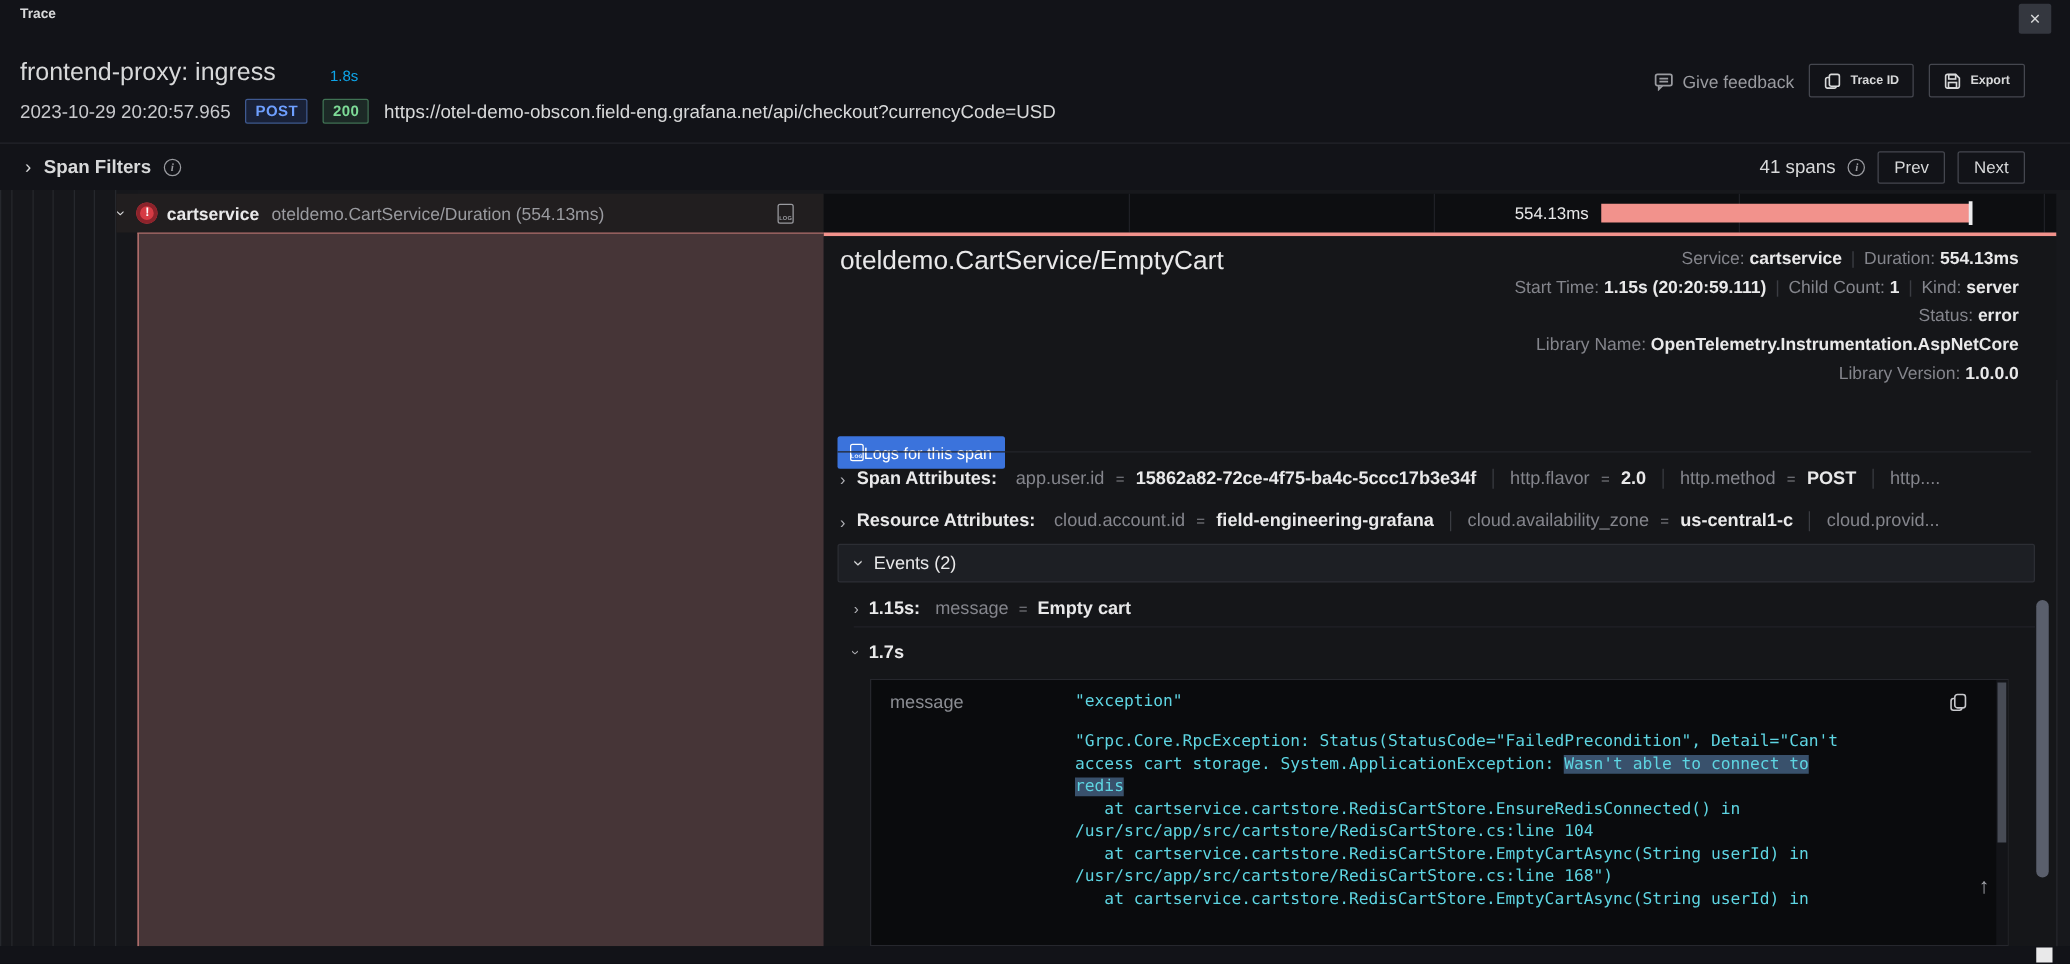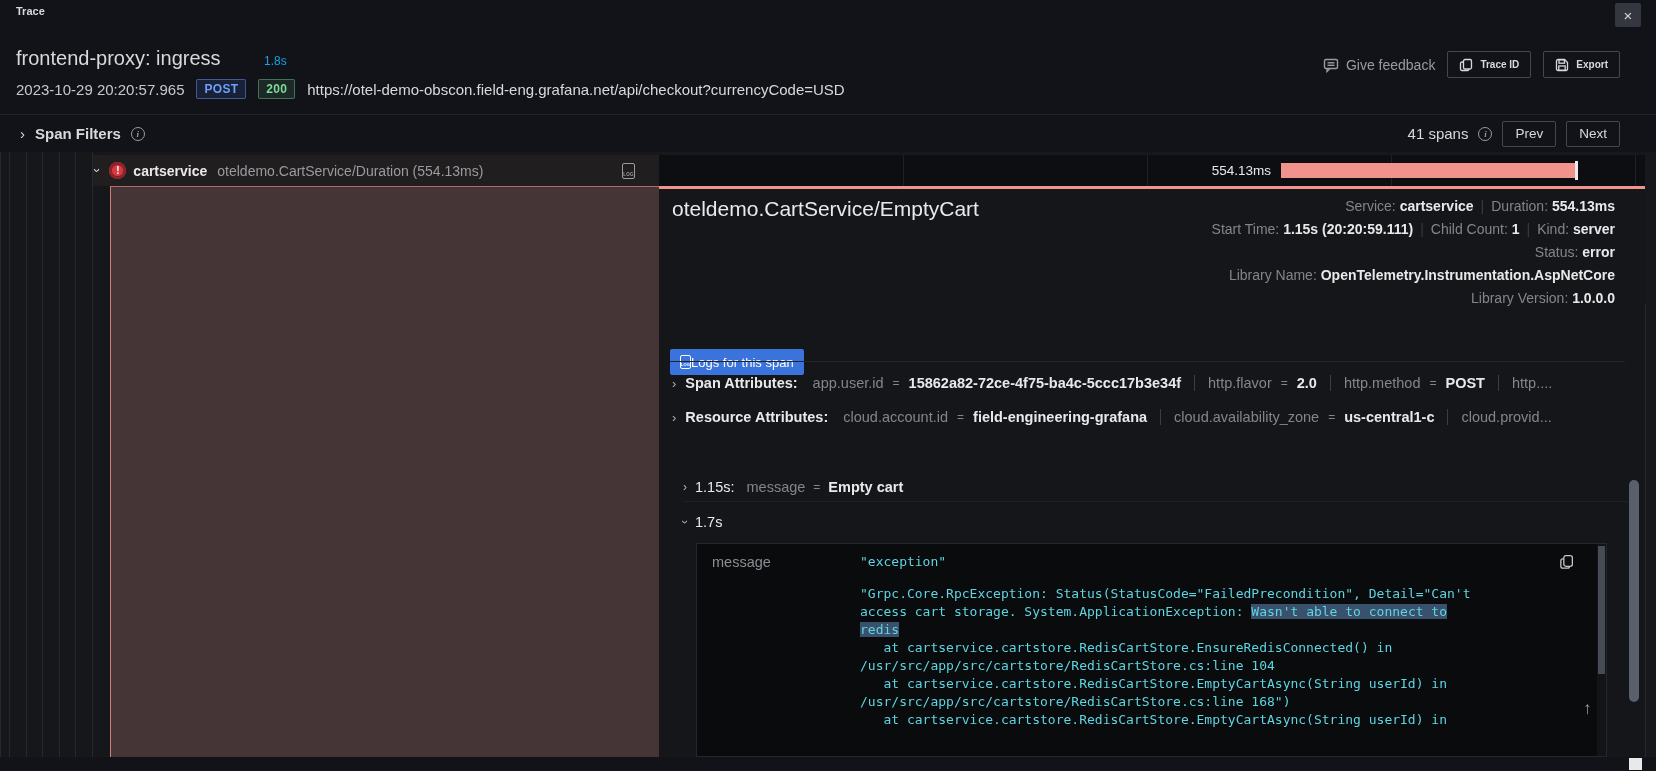--- a/index.html
+++ b/index.html
@@ -126,21 +126,21 @@
   #attr-divider { position:absolute; left:11px; right:20px; top:172px; height:1px; background:#23242a; }
 
   #events-bar {
     position:absolute; left:11px; top:246px; width:958px; height:31px;
     background:#1d1f24; border:1px solid #2c2e34; border-radius:2px;
     display:flex; align-items:center; gap:10px; padding-left:13px; cursor:pointer;
     font-size:14.5px; color:#e9e9ea;
   }
   .event-row { position:absolute; left:24px; display:flex; align-items:center; gap:8px; font-size:14.5px; cursor:pointer; }
   .event-row .chev { font-size:12px; color:#b0b1b6; }
-  .ev-time { font-weight:400; color:#e9e9ea; }
+  .ev-time { font-weight:700; color:#e9e9ea; }
   .ev-k { color:#84858c; margin-left:4px; }
   .ev-eq { color:#84858c; font-size:12px; }
   .ev-v { color:#e9e9ea; font-weight:700; }
   #event-row-1 { top:290px; }
   #event-row-divider { position:absolute; left:24px; width:945px; top:312px; height:1px; background:#202127; }
   #event-row-2 { top:325px; }
 
   
   #kv-table { position:absolute; left:37px; top:354px; width:911px; height:214px;
     border:1px solid #26272d; background:#0a0b0d; overflow:hidden; }
@@ -312,20 +312,24 @@
           <span class="attr-eq">=</span>
           <span class="attr-v">field-engineering-grafana</span>
         <span class="attr-sep"></span>
         <span class="attr-k">cloud.availability_zone</span>
           <span class="attr-eq">=</span>
           <span class="attr-v">us-central1-c</span>
         <span class="attr-sep"></span>
         <span class="attr-trunc">cloud.provid...</span>
       </div>
 
+      <div id="events-bar">
+        <span class="chev chev-down">›</span>
+        <span>Events (2)</span>
+      </div>
 
       <div class="event-row" id="event-row-1">
         <span class="chev">›</span>
         <span class="ev-time">1.15s:</span>
         <span class="ev-k">message</span>
         <span class="ev-eq">=</span>
         <span class="ev-v">Empty cart</span>
       </div>
       <div id="event-row-divider"></div>
       <div class="event-row" id="event-row-2">

